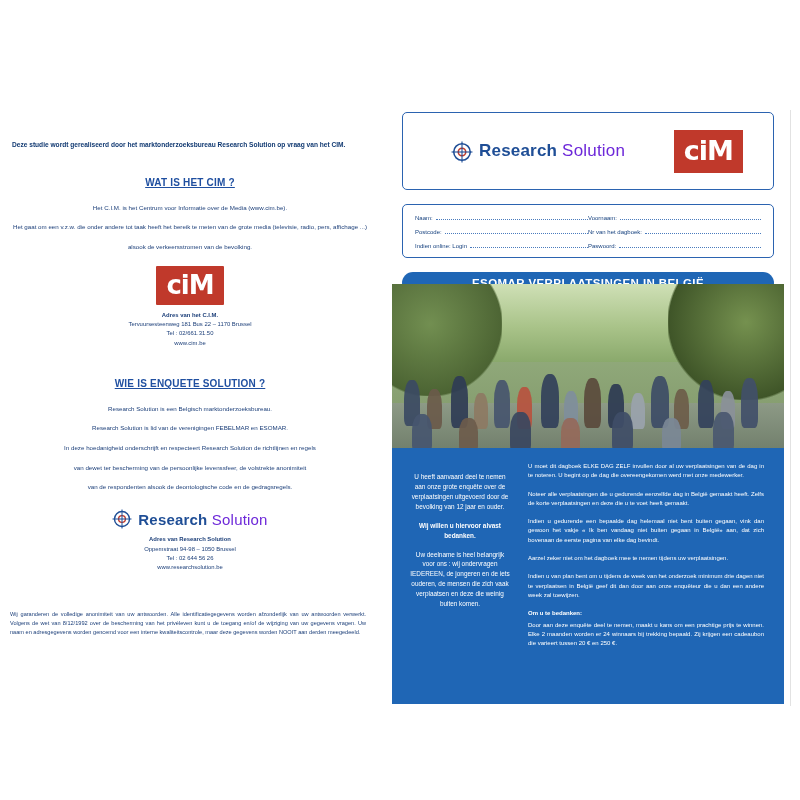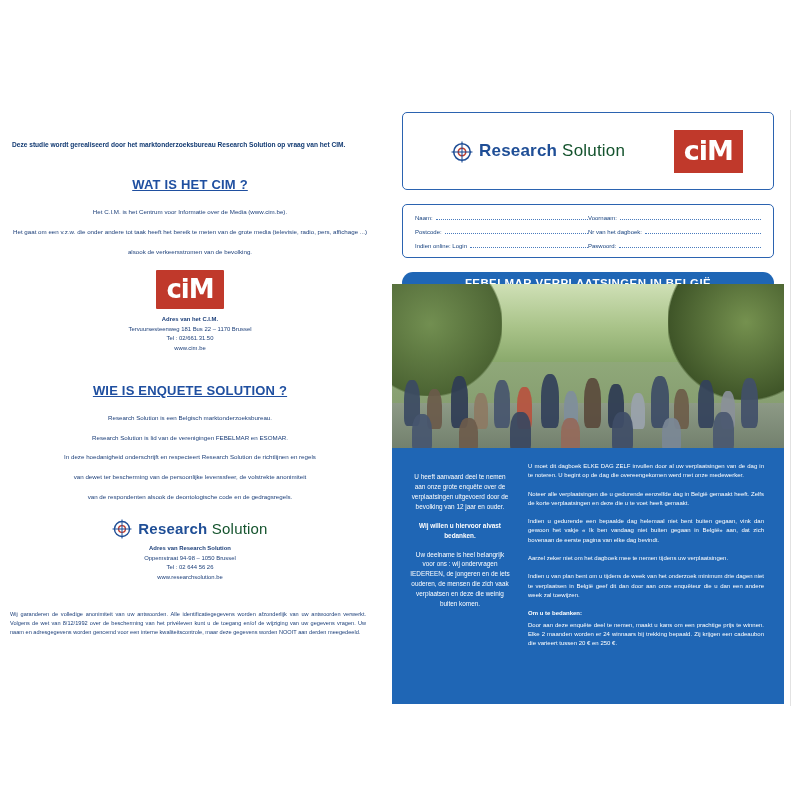--- a/index.html
+++ b/index.html
@@ -28,21 +28,21 @@
   }
   .intro-bold {
     font-size: 6.6px;
     font-weight: bold;
     color: #123a72;
     text-align: left;
     margin: 0 0 26px 2px;
     line-height: 1.4;
   }
   .section-title {
-    font-size: 13px;
+    font-size: 10px;
     font-weight: bold;
     color: #1f4fa0;
     text-decoration: underline;
     margin: 0 0 12px 0;
     letter-spacing: .2px;
   }
   .para {
     margin: 0 0 10px 0;
     color: #1c3f79;
   }
@@ -83,21 +83,21 @@
     position: relative;
     flex: 0 0 auto;
   }
   .rs-mark svg { display: block; }
   .rs-word {
     font-size: 15px;
     color: #1f4e96;
     font-weight: bold;
     letter-spacing: .2px;
   }
-  .rs-word .light { font-weight: normal; color: #14532d; }
+  .rs-word .light { font-weight: normal; color: #6d28d9; }
 
   .footer-note {
     position: absolute;
     left: 10px;
     top: 610px;
     width: 356px;
     font-size: 5.6px;
     line-height: 1.62;
     color: #1c3f79;
     text-align: justify;
@@ -353,21 +353,21 @@
         <span class="form-label">Indien online: Login</span>
         <span class="dots"></span>
       </div>
       <div class="form-field">
         <span class="form-label">Paswoord:</span>
         <span class="dots"></span>
       </div>
     </div>
   </div>
 
-  <div class="title-bar">FEBELMAR VERPLAATSINGEN IN BELGIË</div>
+  <div class="title-bar">ESOMAR VERPLAATSINGEN IN BELGIË</div>
 
   <div class="photo">
     <div class="sky"></div>
     <div class="trees-l"></div>
     <div class="trees-r"></div>
     <div class="ground"></div>
     <div class="crowd">
       <span class="p" style="left:3%;  top:30%; width:16px; height:46px; background:#3b4a63;"></span>
       <span class="p" style="left:9%;  top:38%; width:15px; height:40px; background:#6a5a4a;"></span>
       <span class="p" style="left:15%; top:26%; width:17px; height:52px; background:#2f3c55;"></span>

